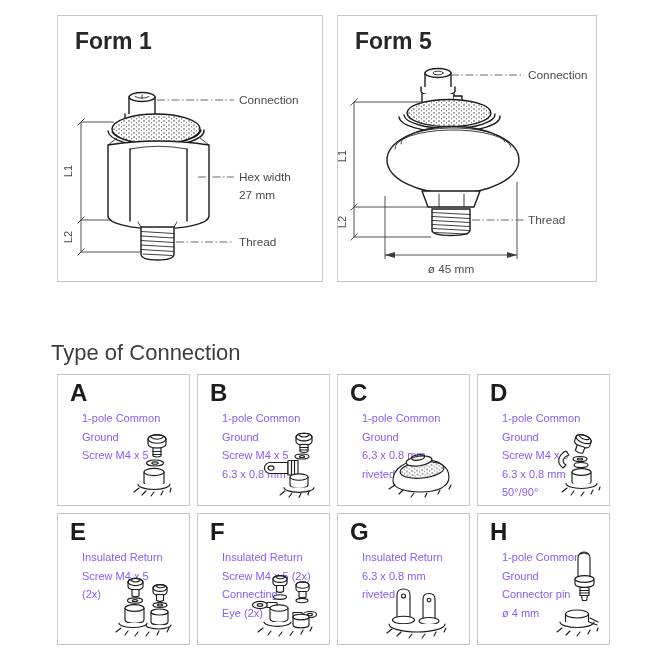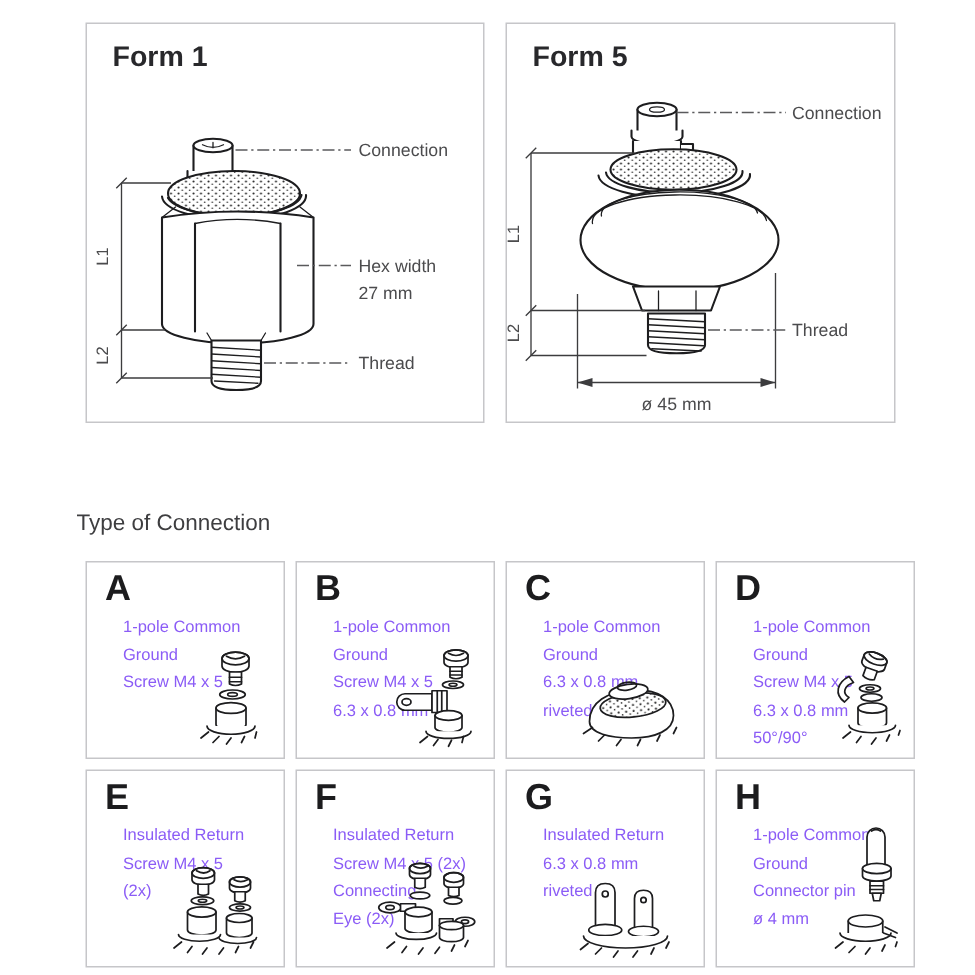--- a/index.html
+++ b/index.html
@@ -3,38 +3,38 @@
 <meta charset="utf-8">
 <style>
   html,body{margin:0;padding:0;background:#fff;}
   .page{position:relative;width:650px;height:650px;background:#fff;
         font-family:"Liberation Sans",sans-serif;overflow:hidden;}
 
   
   .form-box{position:absolute;top:15px;height:265px;border:1px solid #c6c6c9;background:#fff;}
   .form-box.one{left:57px;width:264px;}
   .form-box.two{left:337px;width:258px;}
-  .form-title{position:absolute;left:17px;top:12px;font-size:19px;font-weight:700;color:#28282b;}
+  .form-title{position:absolute;left:17px;top:12px;font-size:23px;font-weight:700;color:#28282b;}
   .form-svg{position:absolute;left:0;top:0;width:100%;height:100%;}
 
   
   svg text{font-family:"Liberation Sans",sans-serif;font-size:11.8px;fill:#4b4b4d;}
   text.dim-label{font-size:11px;fill:#4b4b4d;}
   .leader{stroke:#5a5a5c;stroke-width:.9;fill:none;stroke-dasharray:8 2.5 1.5 2.5;}
   .dim path{stroke:#3c3c3e;stroke-width:.9;fill:none;}
   .dim path.ah{fill:#3c3c3e;stroke:none;}
   .art path,.art ellipse,.art rect,.art circle{stroke:#1d1d1f;stroke-width:1.4;fill:none;
         stroke-linecap:round;stroke-linejoin:round;}
   .art .f{fill:#fff;}
   .art .st{fill:url(#stip);}
   .art .thin{stroke-width:.85;}
   .icon .art path,.icon .art ellipse,.icon .art circle{stroke-width:1.15;}
 
   
-  .section-heading{position:absolute;left:51px;top:340px;font-size:15px;color:#3e3e40;}
+  .section-heading{position:absolute;left:51px;top:340px;font-size:22px;color:#3e3e40;}
   .conn-box{position:absolute;width:131px;height:130px;border:1px solid #c6c6c9;background:#fff;}
   .conn-letter{position:absolute;left:12px;top:6px;font-size:24px;font-weight:700;color:#1c1c1e;line-height:1;}
   .conn-lines{position:absolute;left:24px;top:34px;font-size:11px;line-height:18.5px;
         color:#8b5cf6;white-space:pre-line;}
   .conn-icon{position:absolute;right:5px;bottom:4px;}
 </style>
 </head>
 <body>
 
 <div class="page">

